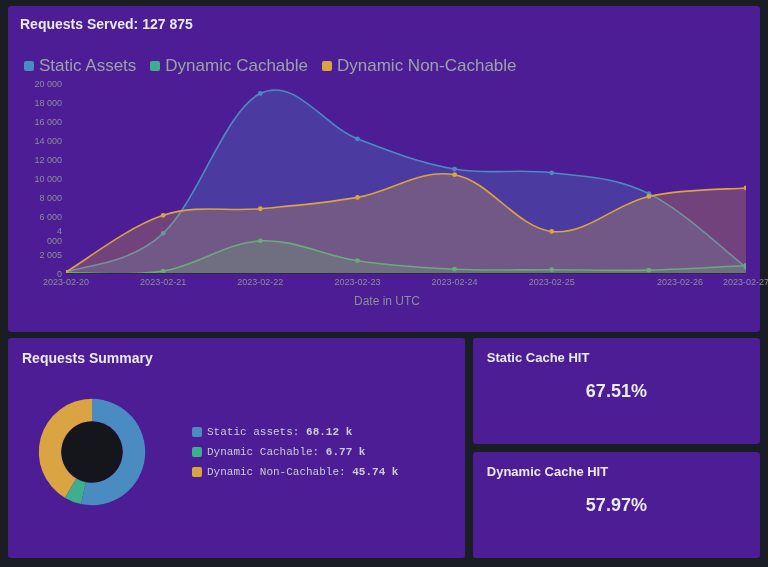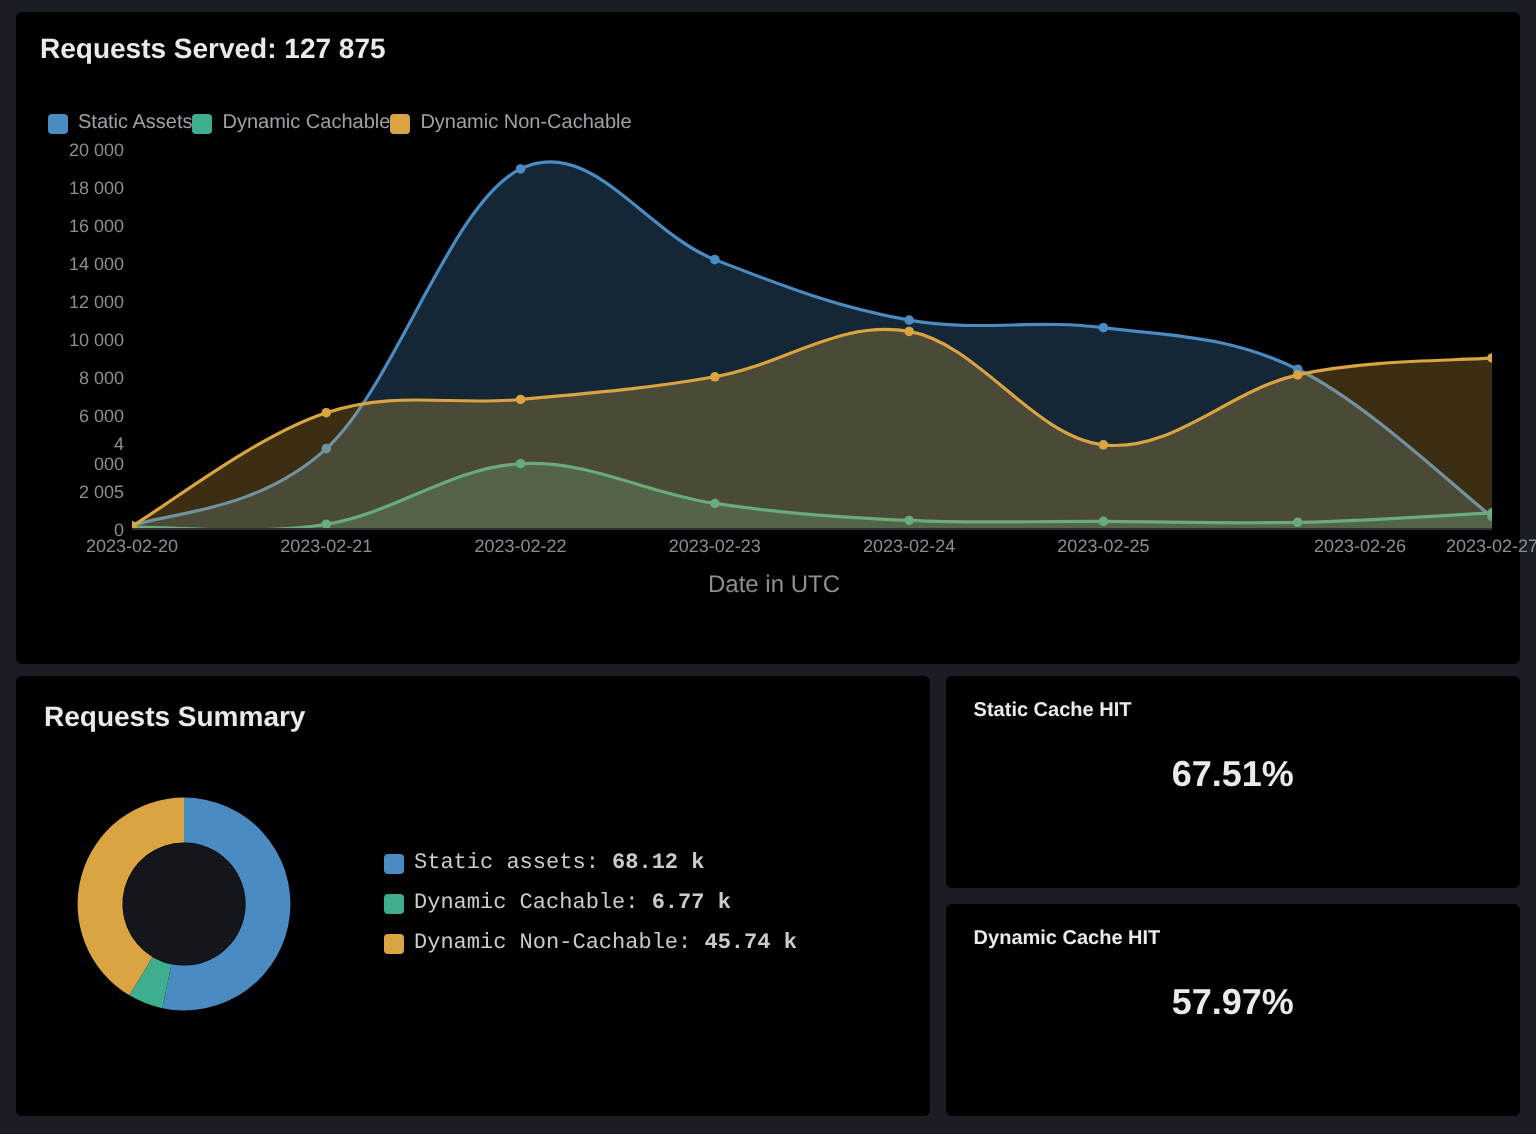--- a/index.html
+++ b/index.html
@@ -5,37 +5,38 @@
   * { box-sizing: border-box; margin: 0; padding: 0; }
   body {
     background: #1a1d23;
     color: #c8ccd0;
     font-family: -apple-system, BlinkMacSystemFont, "Segoe UI", Arial, sans-serif;
     width: 768px;
     height: 567px;
     overflow: hidden;
   }
   .panel {
-    background: #000000;
+    background: #4c1d95;
     border-radius: 3px;
   }
   .top-panel {
     margin: 6px 8px 6px 8px;
     padding: 10px 12px 8px 12px;
     height: 326px;
   }
   .title {
     color: #e8eaed;
     font-size: 14px;
     font-weight: 600;
   }
   .legend-row {
     display: flex;
+    gap: 14px;
     margin: 24px 0 8px 4px;
-    font-size: 10px;
+    font-size: 17px;
     color: #9ca2a8;
   }
   .legend-item { display: flex; align-items: center; gap: 5px; }
   .swatch { width: 10px; height: 10px; border-radius: 2px; }
   .chart-area {
     position: relative;
     width: 730px;
     height: 220px;
     margin-left: 2px;
   }
@@ -82,21 +83,21 @@
   .right-col {
     width: 288px;
     display: flex;
     flex-direction: column;
     gap: 8px;
   }
   .hit-panel {
     height: 106px;
     padding: 12px 14px;
   }
-  .hit-label { font-size: 10px; font-weight: 600; color: #e8eaed; }
+  .hit-label { font-size: 13px; font-weight: 600; color: #e8eaed; }
   .hit-value {
     font-size: 18px;
     font-weight: 700;
     color: #e8eaed;
     text-align: center;
     margin-top: 16px;
   }
   .donut-wrap {
     display: flex;
     align-items: center;

